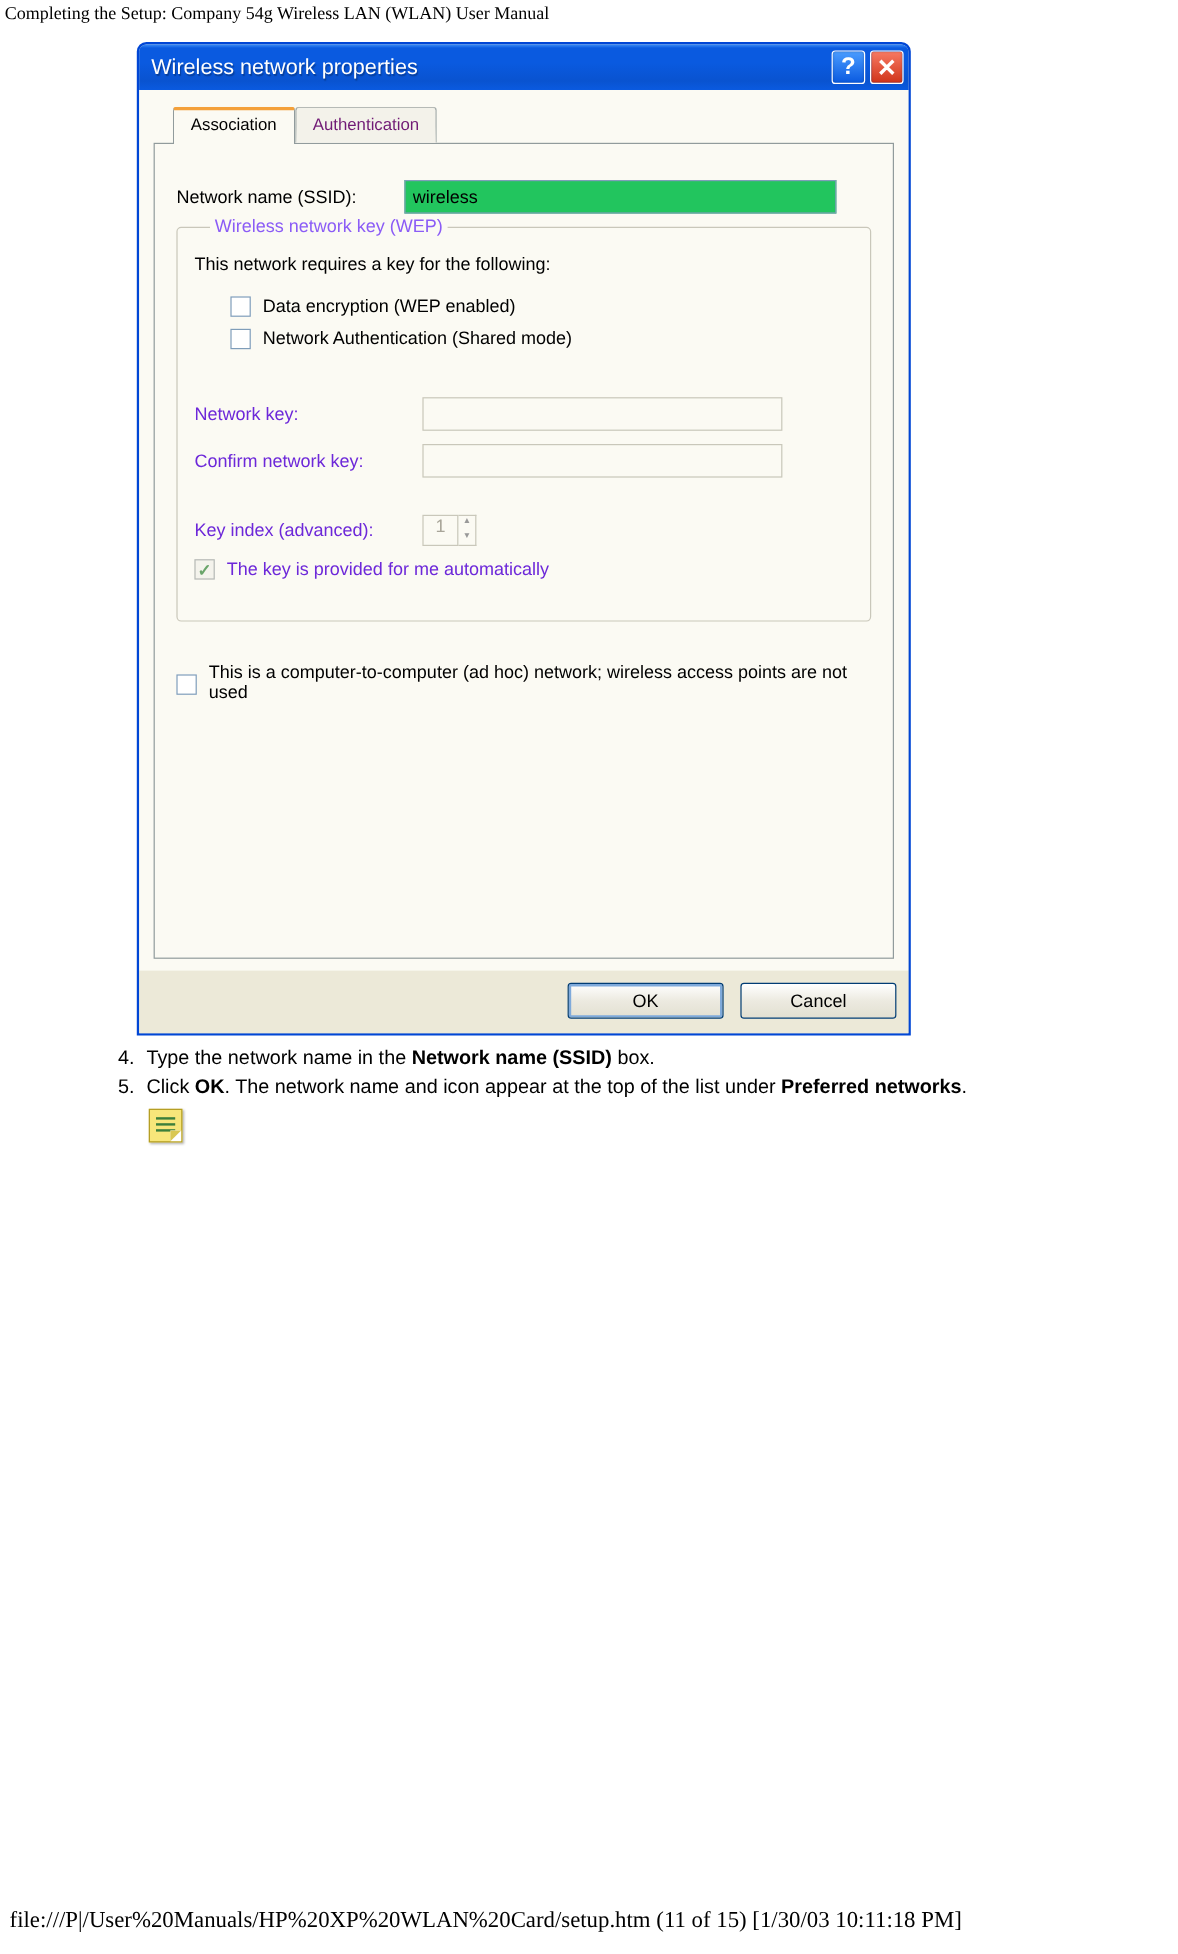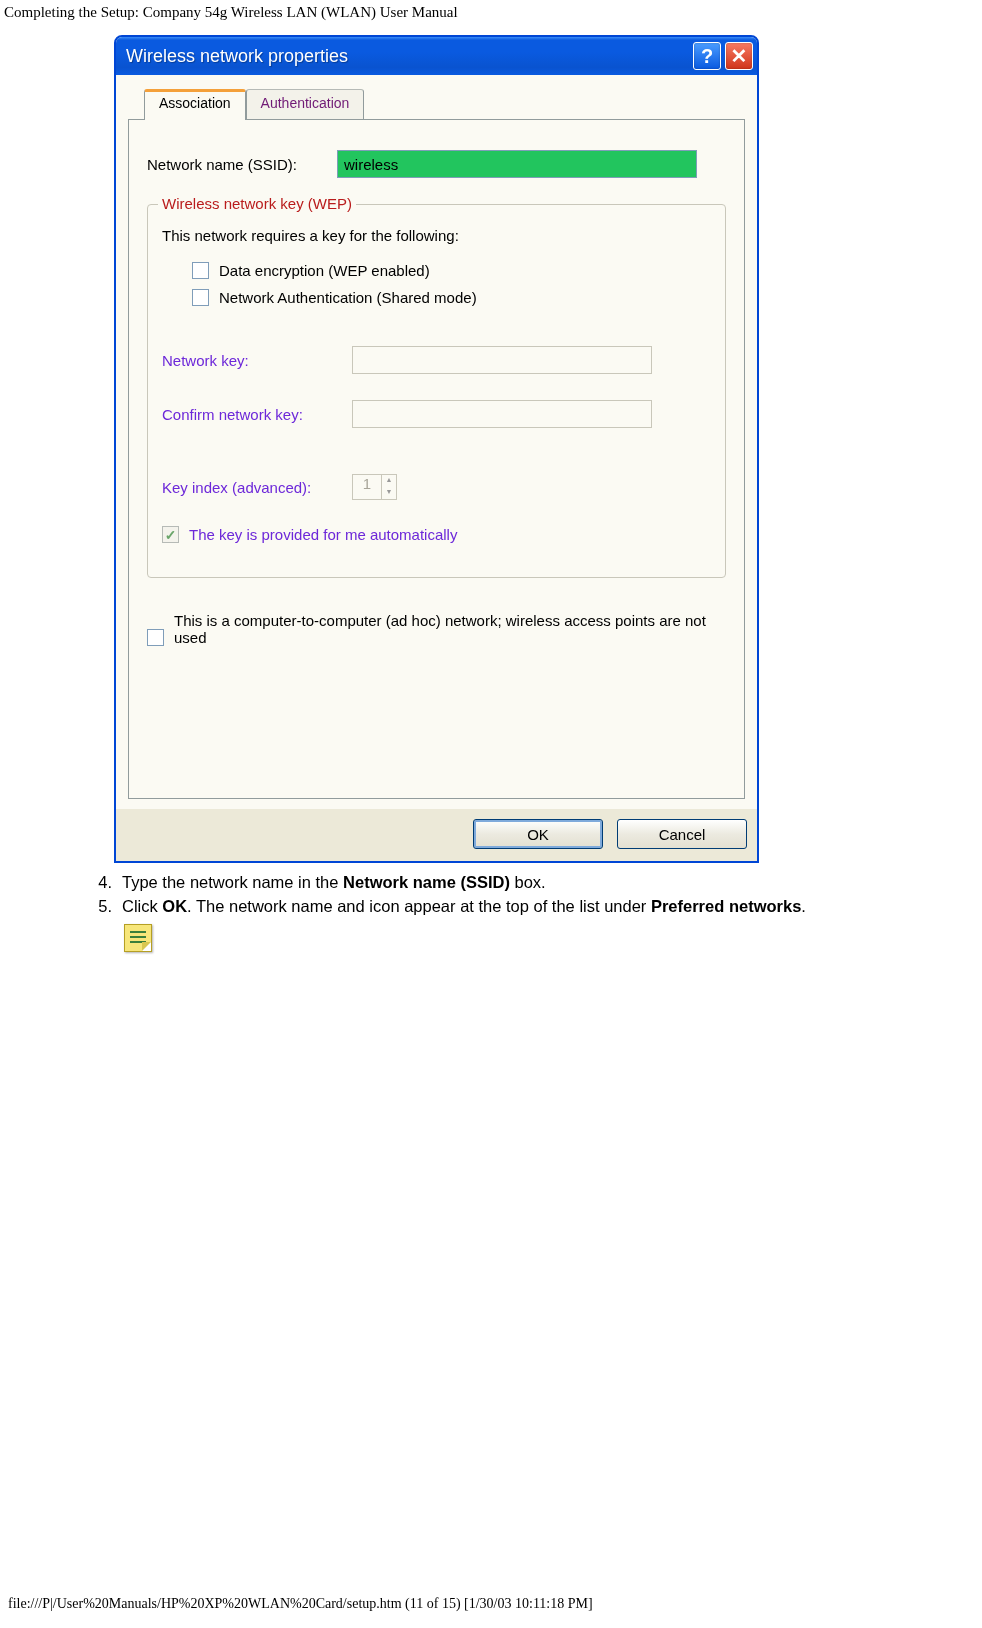--- a/index.html
+++ b/index.html
@@ -88,21 +88,21 @@
     .tab-panel {
       border: 1px solid #919b9c;
       background: #fbfaf3;
       padding: 30px 18px 40px 18px;
       min-height: 680px;
       position: relative;
     }
     .field-row {
       display: flex;
       align-items: center;
-      margin-bottom: 26px;
+      margin-bottom: 11px;
     }
     .field-label {
       width: 190px;
       font-size: 15px;
     }
     .text-input {
       border: 1px solid #7f9db9;
       background: #22c55e;
       height: 28px;
       width: 360px;
@@ -113,24 +113,24 @@
     .groupbox {
       border: 1px solid #c9c7ba;
       border-radius: 4px;
       margin-top: 8px;
       padding: 18px 14px 24px 14px;
       position: relative;
     }
     .group-legend {
       position: absolute;
       top: -10px;
-      left: 10px;
+      left: 27px;
       background: #fbfaf3;
       padding: 0 4px;
-      color: #b91c1c;
+      color: #8b5cf6;
       font-size: 15px;
     }
     .group-text {
       margin: 4px 0 18px 0;
       font-size: 15px;
     }
     .checkbox-row {
       display: flex;
       margin: 10px 0 10px 30px;
       font-size: 15px;
@@ -175,21 +175,21 @@
     .spinner-btns span {
       font-size: 7px;
       color: #999;
       width: 14px;
       height: 12px;
       text-align: center;
       line-height: 10px;
     }
     .adhoc-row {
       display: flex;
-      align-items: flex-end;
+      align-items: center;
       margin-top: 34px;
       font-size: 15px;
     }
     .adhoc-row .xp-check { flex-shrink: 0; margin-top:2px; }
     .button-bar {
       display: flex;
       justify-content: flex-end;
       gap: 14px;
       padding: 10px 10px 12px 0;
       background: #ece9d8;
@@ -243,21 +243,21 @@
       position:absolute; right:0; bottom:0;
       width:0;height:0;
       border-left: 9px solid #d9c752;
       border-bottom: 9px solid #fff;
     }
     .footer {
       position: absolute;
       bottom: 20px;
       left: 4px;
       font-family: "Times New Roman", serif;
-      font-size: 14px;
+      font-size: 19px;
     }
     .page-container {
       position: relative;
       min-height: 1628px;
     }
   </style>
 </head>
 <body>
 
 <div class="page-container">

